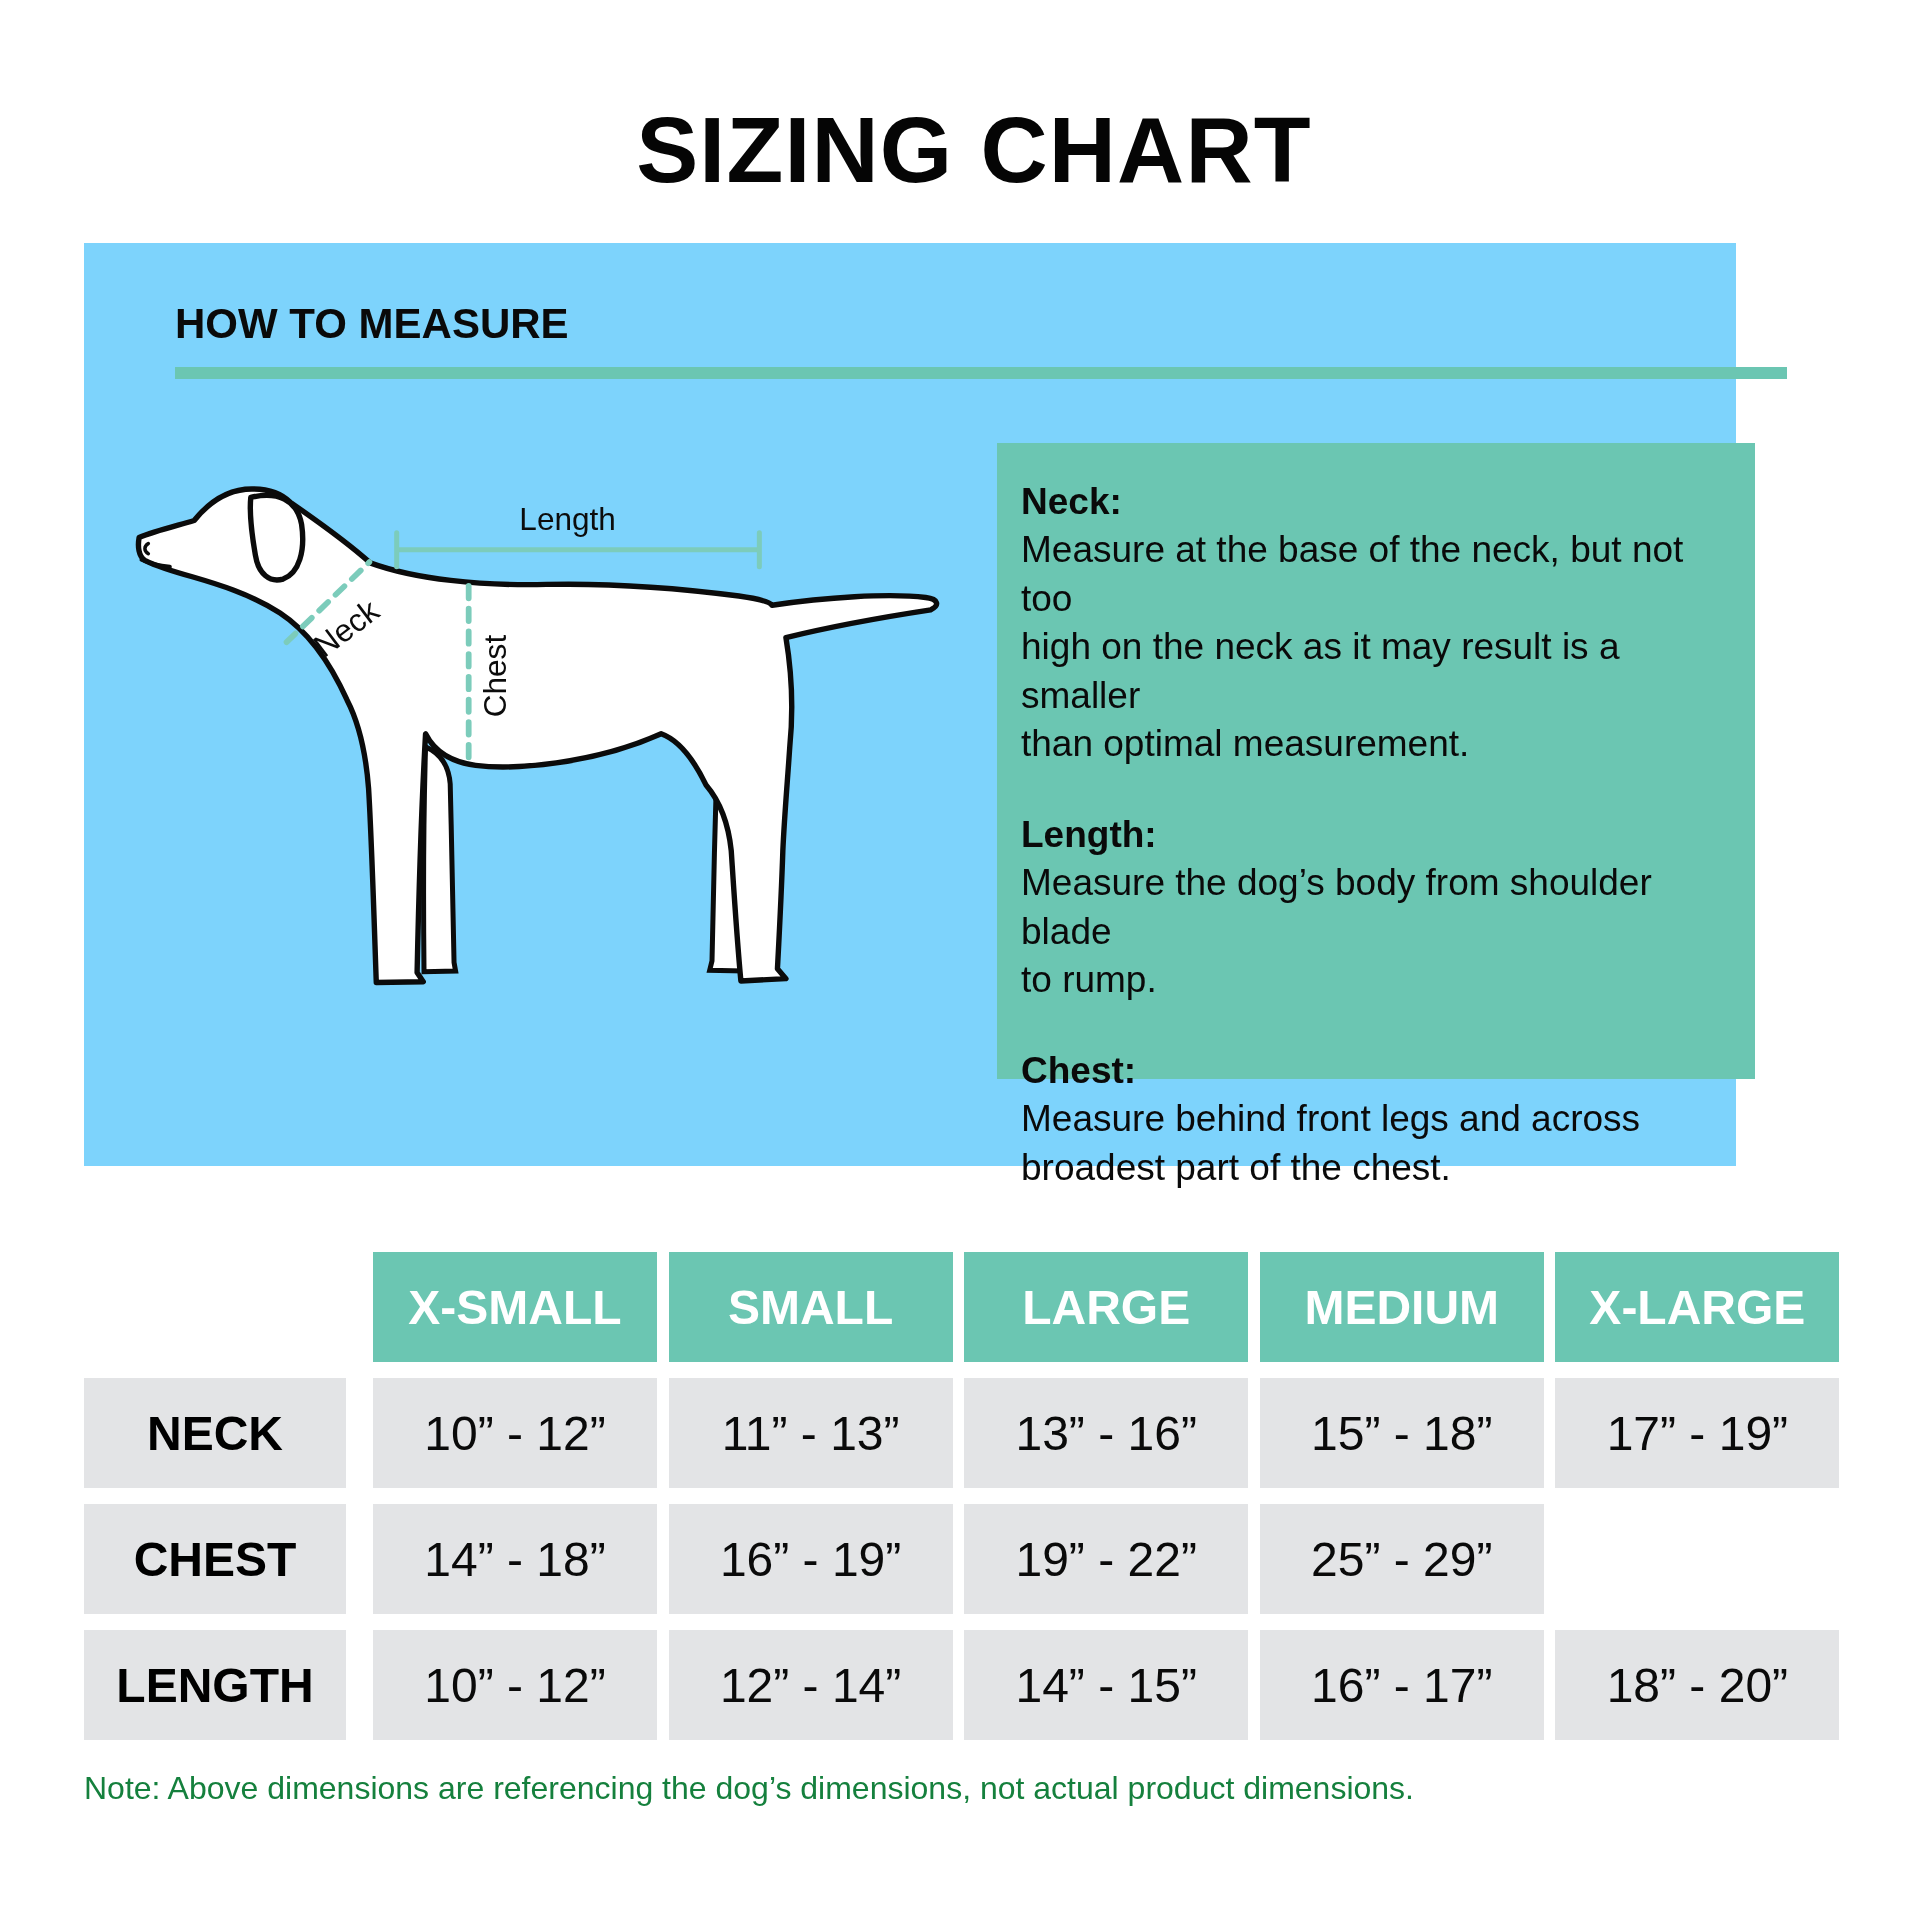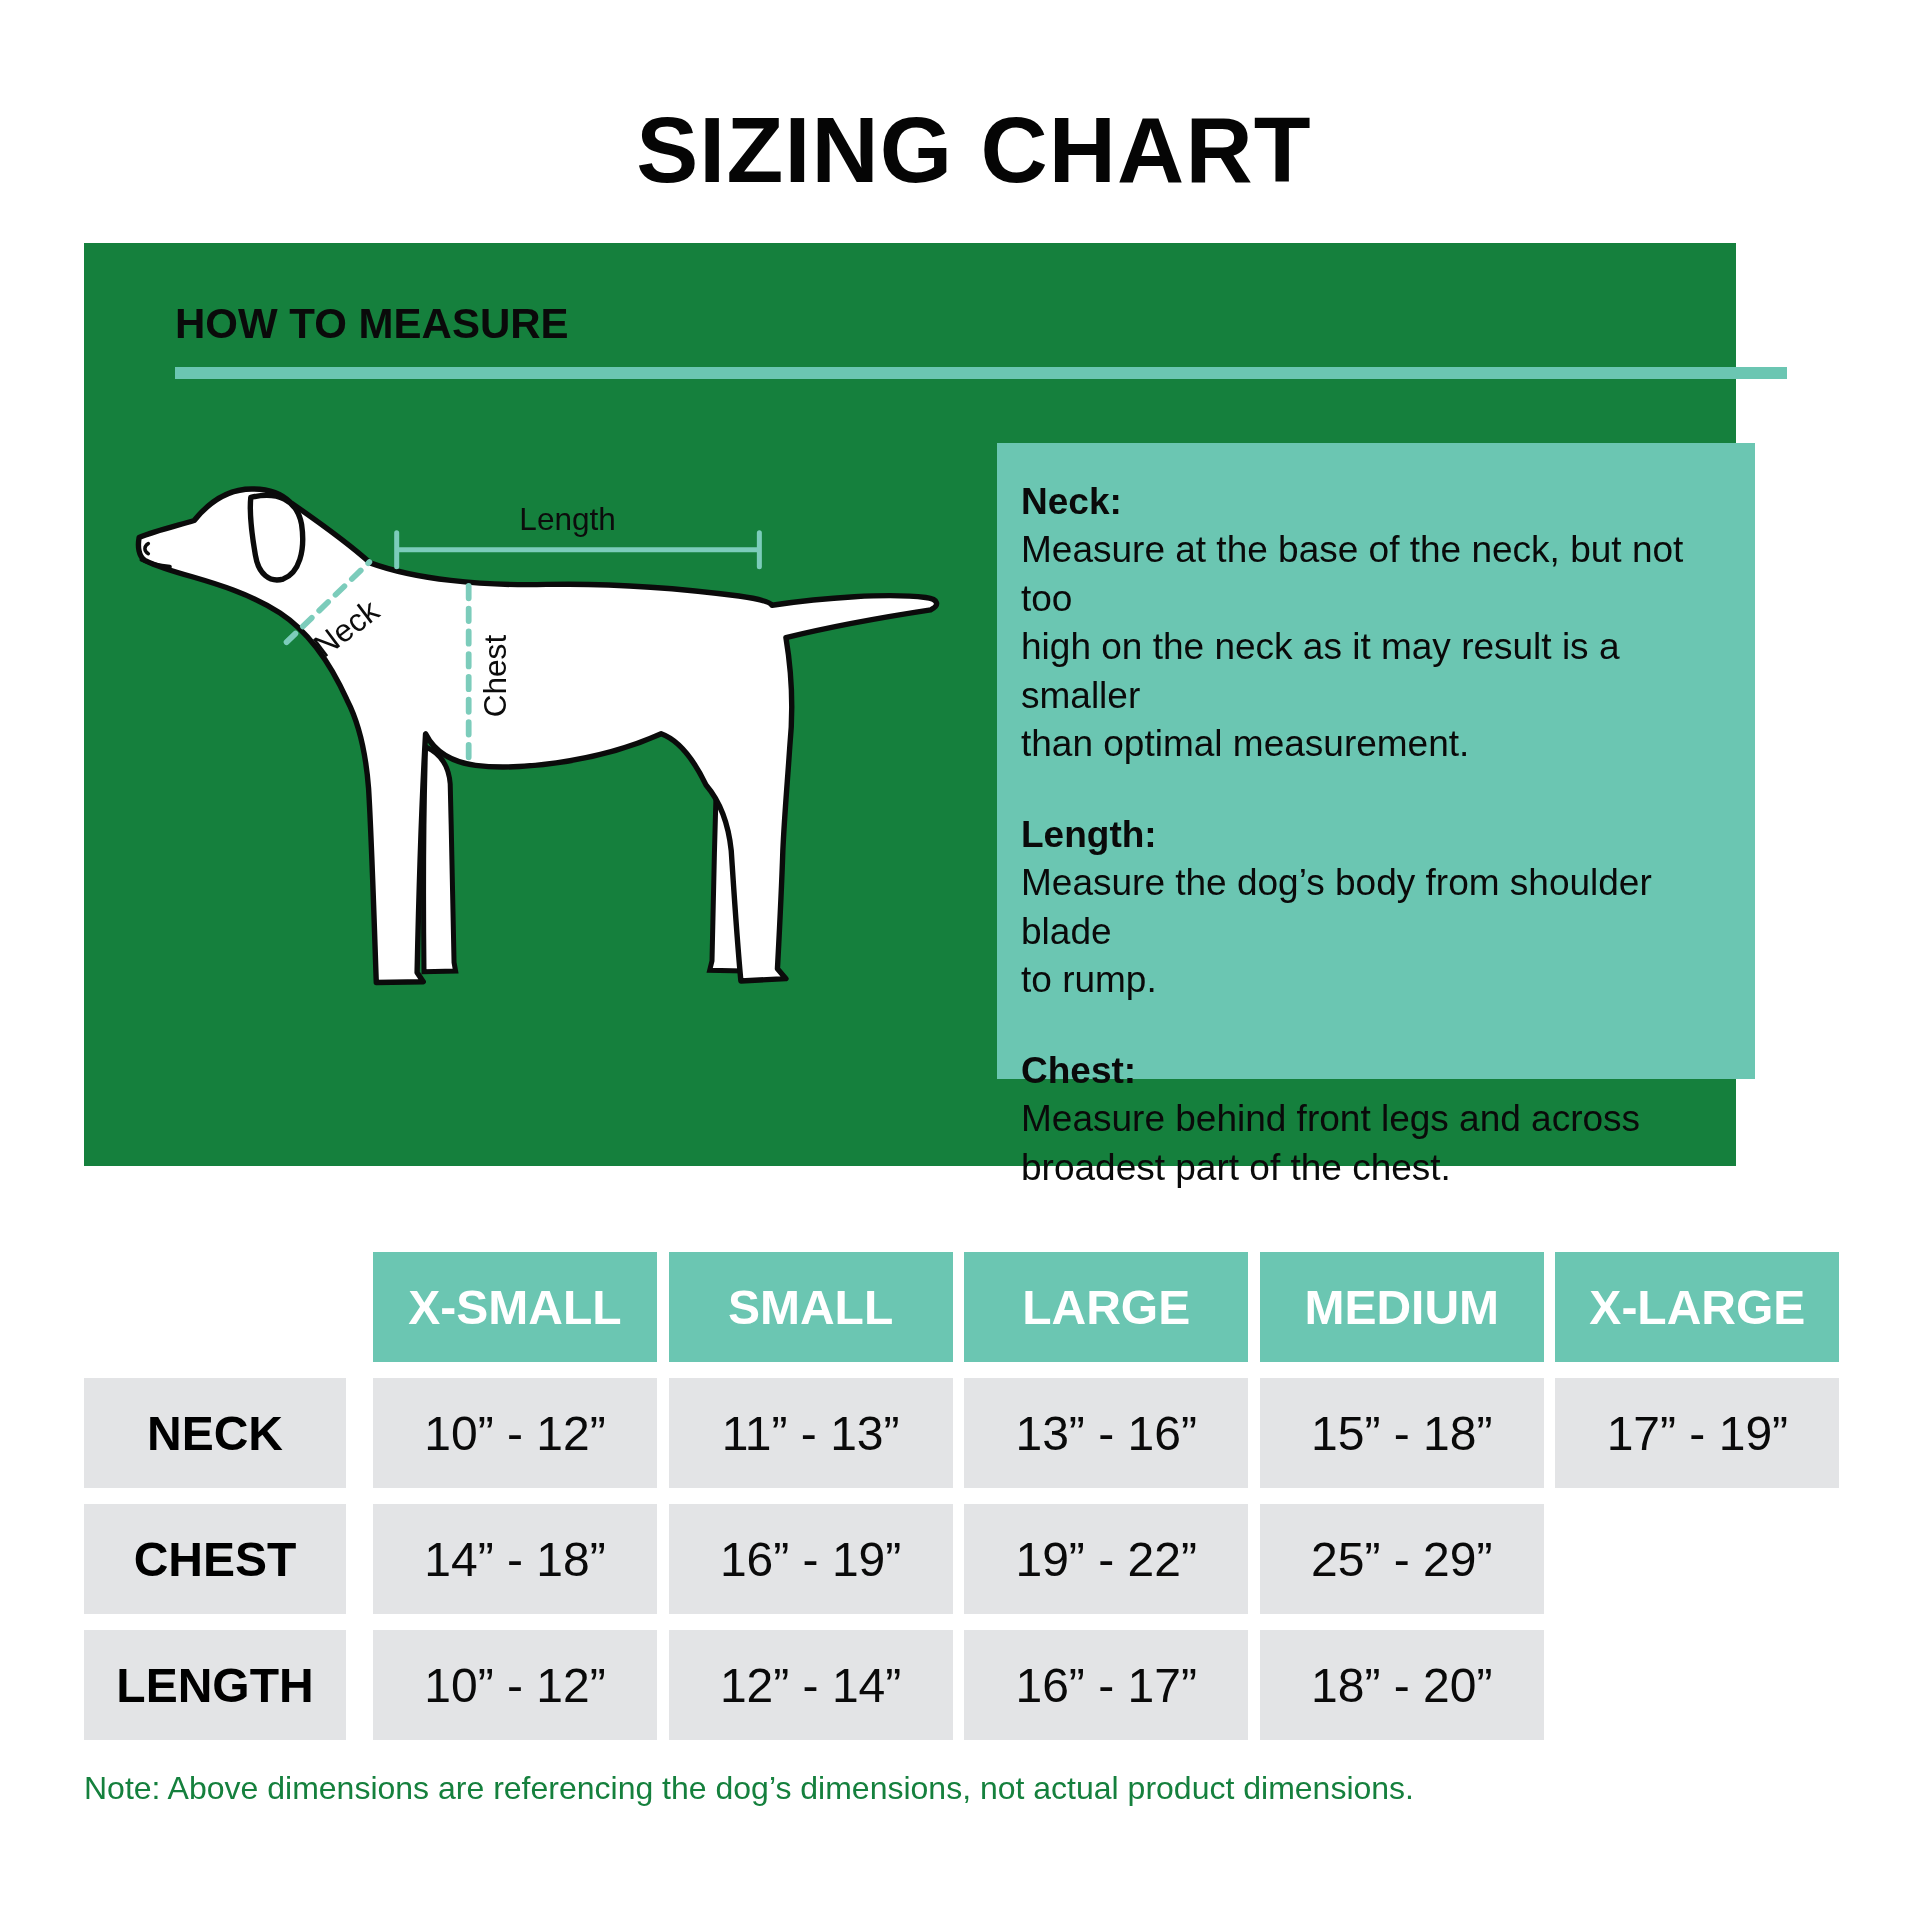--- a/index.html
+++ b/index.html
@@ -14,21 +14,21 @@
   .title{
     position:absolute;top:76px;left:11px;width:100%;
     text-align:center;
     font-size:93px;font-weight:bold;letter-spacing:1.2px;
     color:#050505;
     margin-top:21px;
   }
   
   .panel{
     position:absolute;left:84px;top:243px;width:1652px;height:923px;
-    background:#15803d;
+    background:#7dd3fc;
     text-decoration:underline;
   }
   .htm-heading{
     position:absolute;left:91px;top:57px;
     font-size:42px;font-weight:bold;color:#0a0a0a;
   }
   .teal-rule{
     position:absolute;left:91px;top:124px;width:1612px;height:11.6px;
     background:#6bc6b2;
   }
@@ -186,20 +186,21 @@
       <div class="t-cell t-val">14” - 18”</div>
       <div class="t-cell t-val">16” - 19”</div>
       <div class="t-cell t-val">19” - 22”</div>
       <div class="t-cell t-val">25” - 29”</div>
     </div>
 
     <div class="t-row">
       <div class="t-label">LENGTH</div>
       <div class="t-cell t-val">10” - 12”</div>
       <div class="t-cell t-val">12” - 14”</div>
+      <div class="t-cell t-val">14” - 15”</div>
       <div class="t-cell t-val">16” - 17”</div>
       <div class="t-cell t-val">18” - 20”</div>
     </div>
   </div>
 
   <div class="note">Note: Above dimensions are referencing the dog’s dimensions, not actual product dimensions.</div>
 
 </div>
 
 

